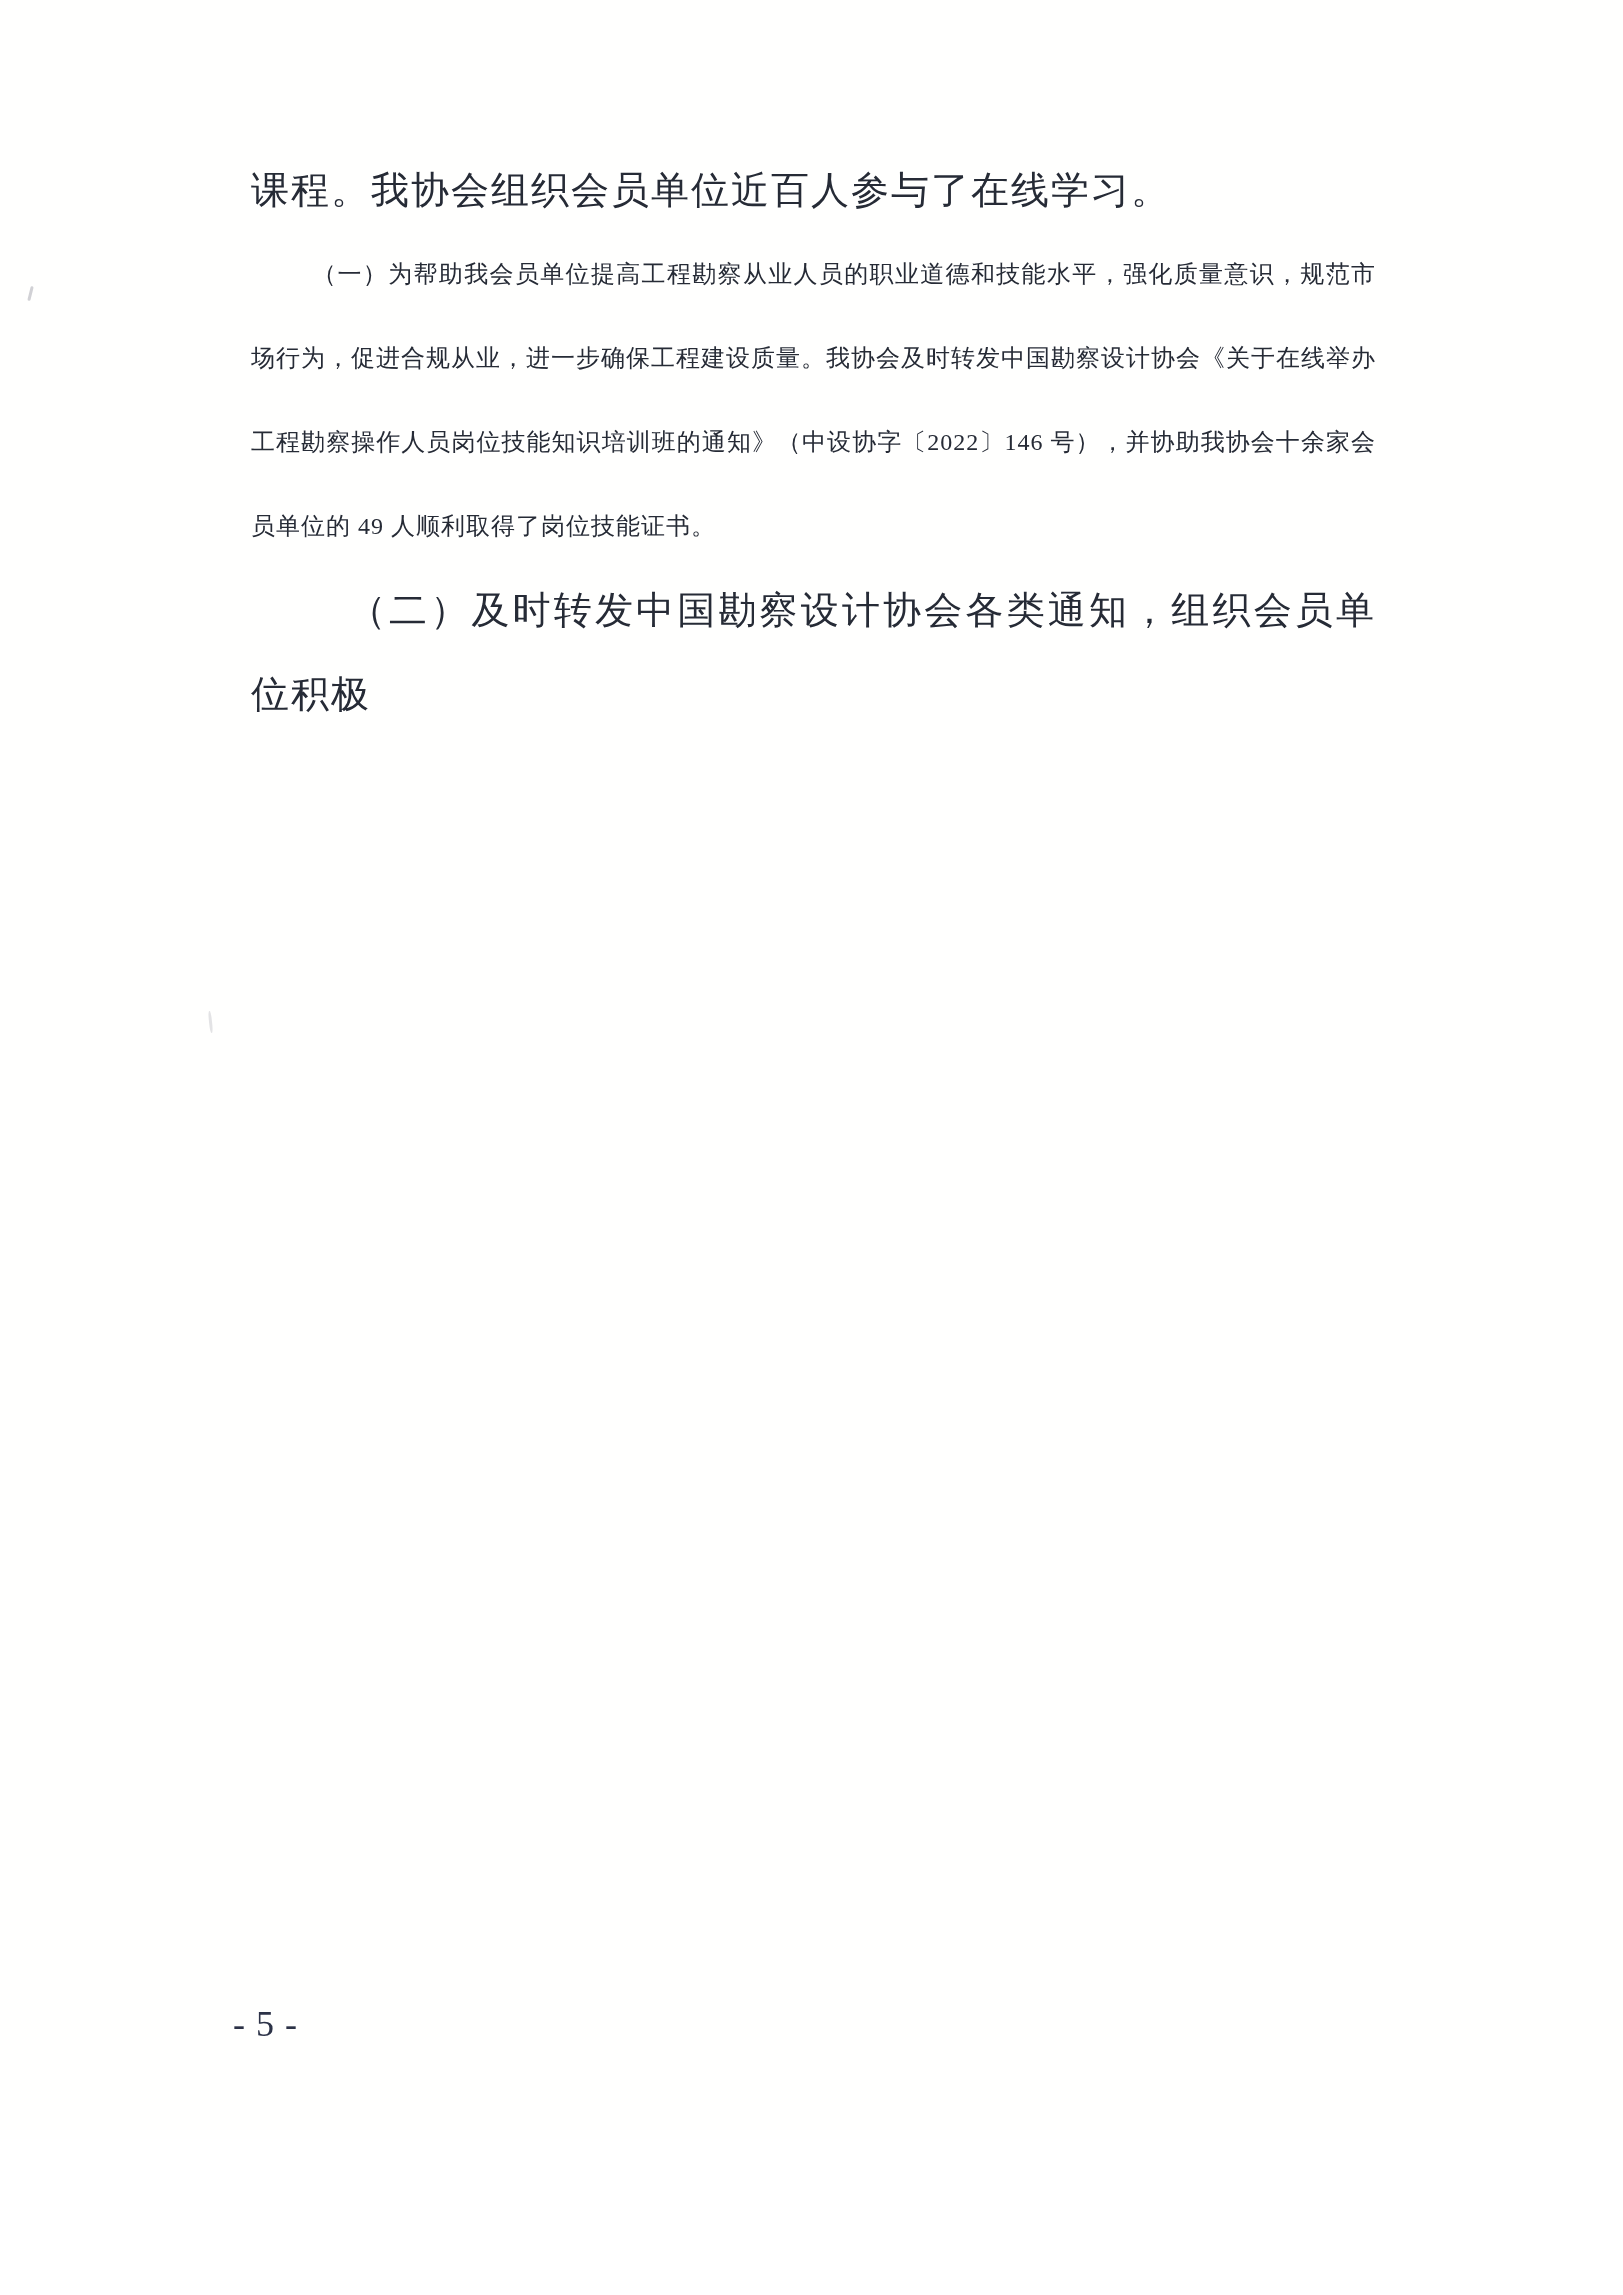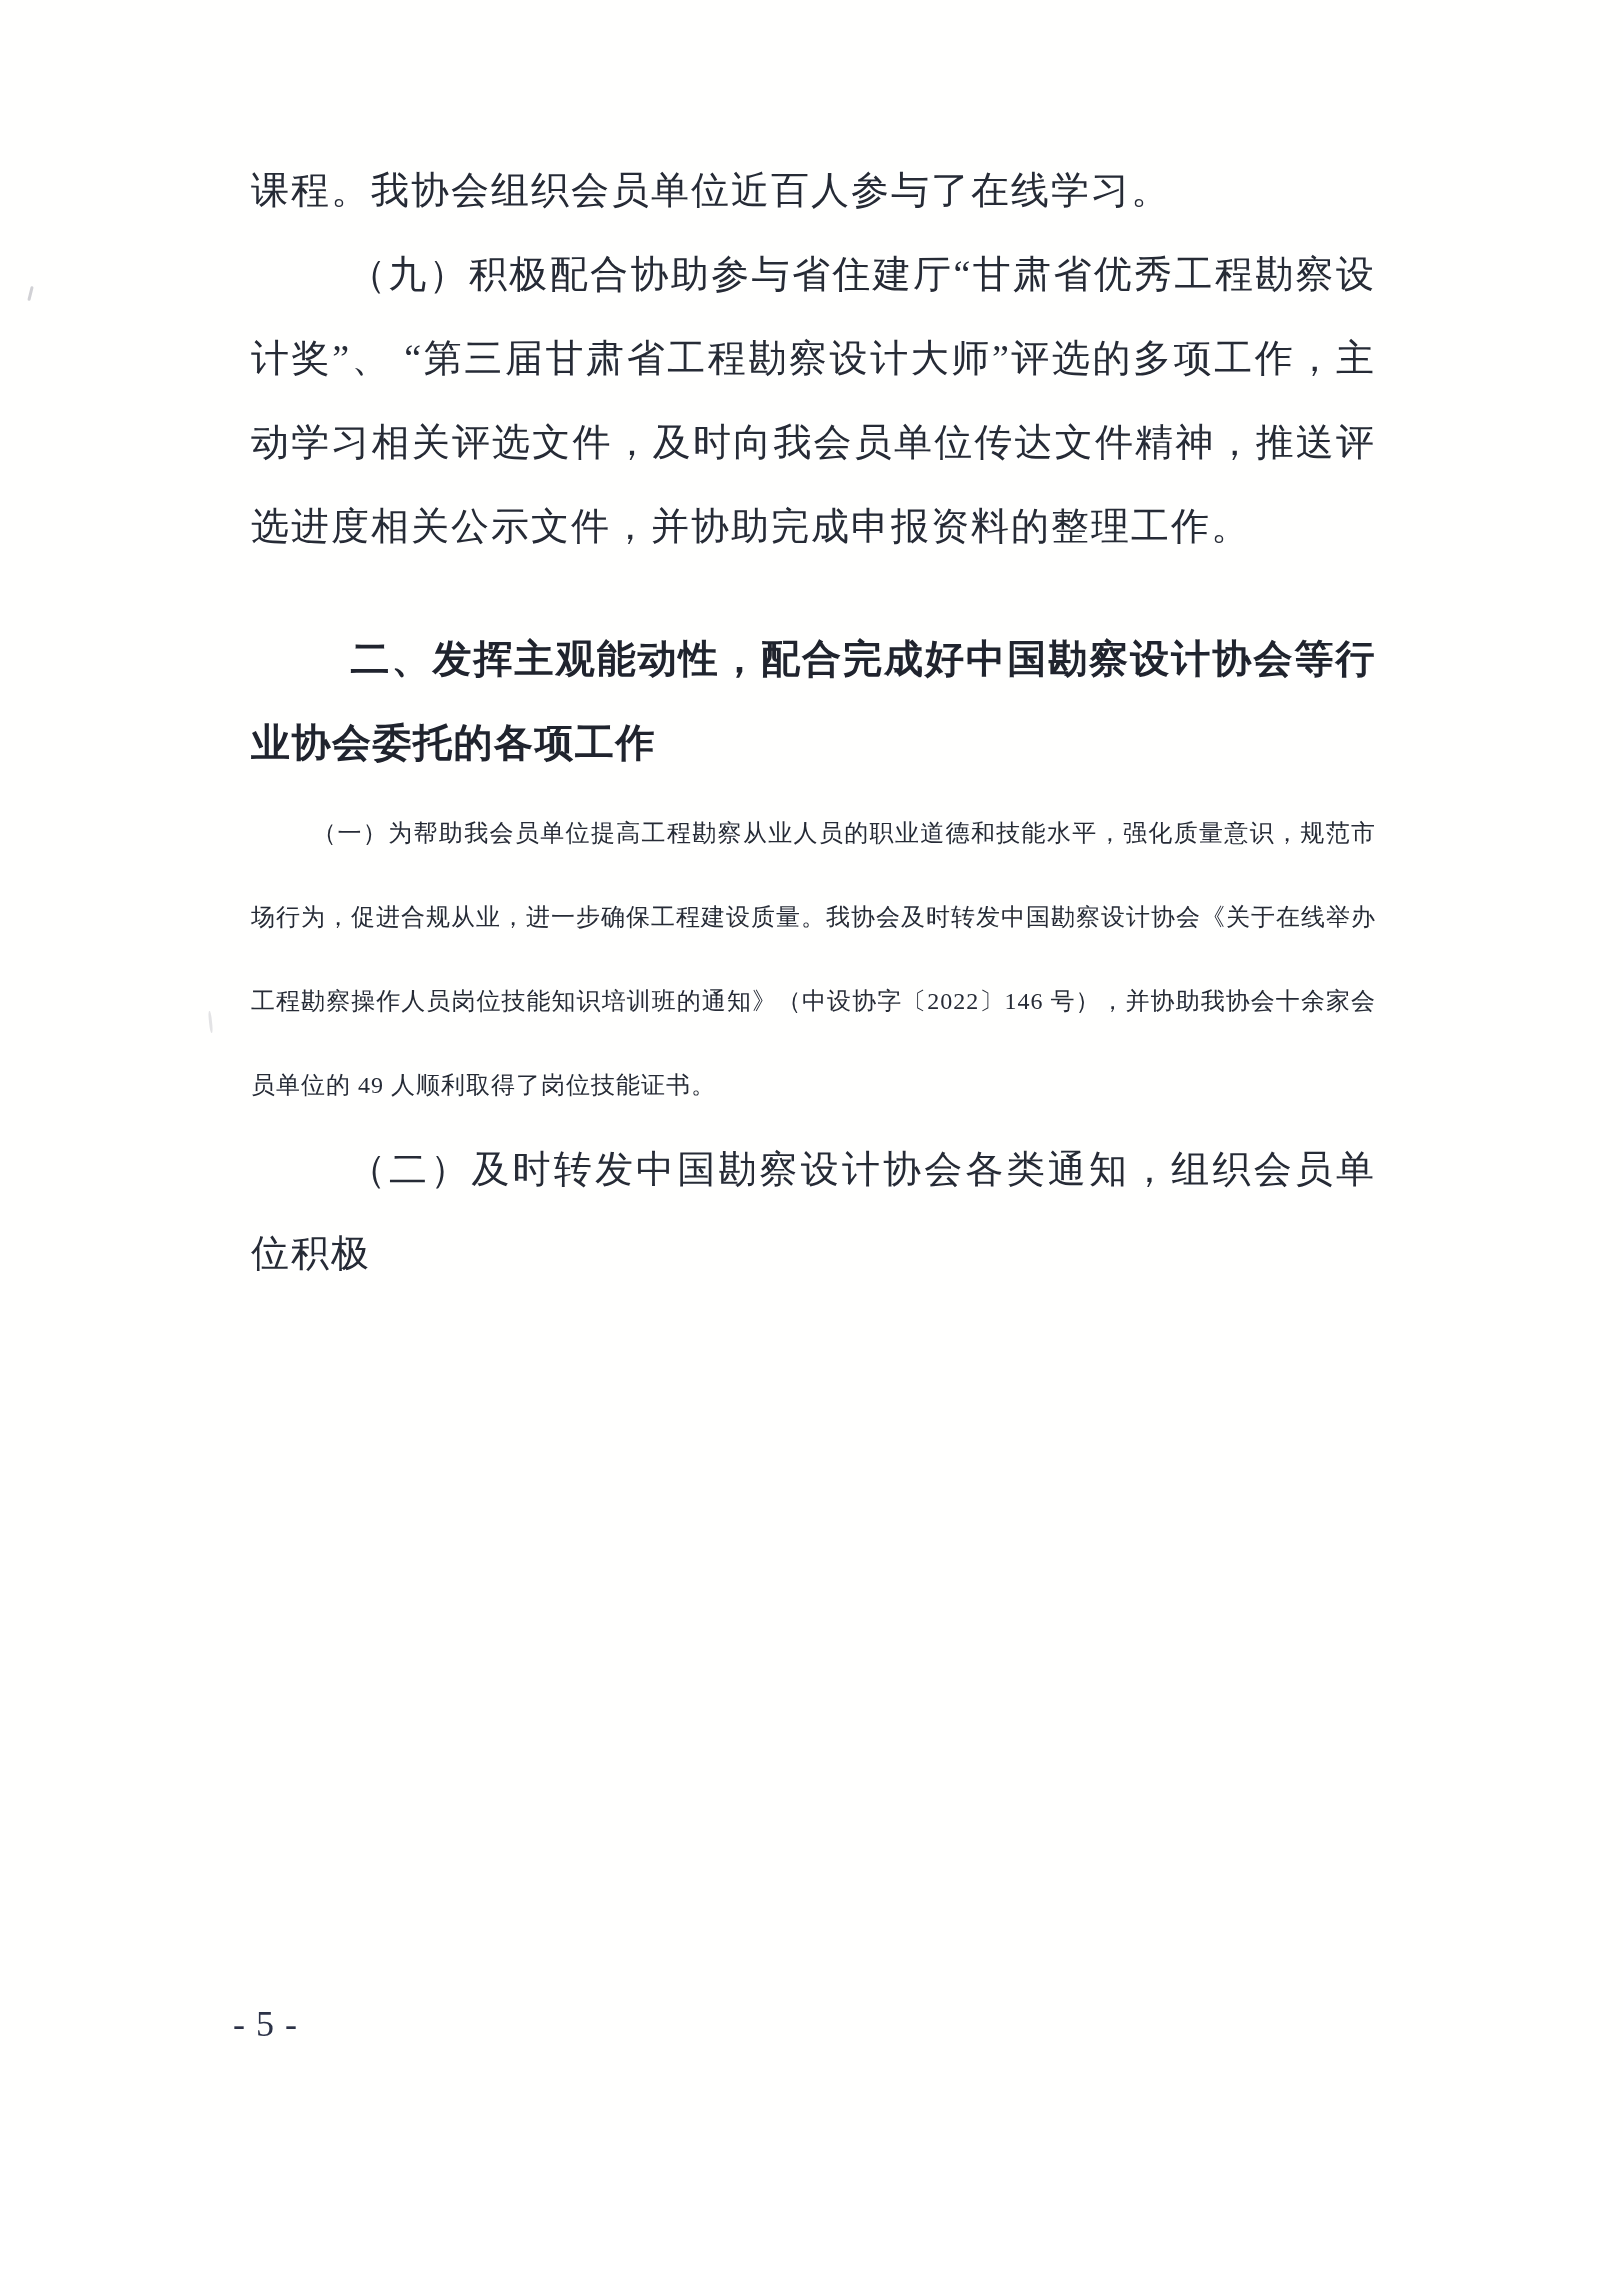--- a/index.html
+++ b/index.html
@@ -82,23 +82,21 @@
 
 <div class="page">
 
   <span class="scan-artifact artifact-1"></span>
   <span class="scan-artifact artifact-2"></span>
 
   <div class="text-block">
     <p>课程。我协会组织会员单位近百人参与了在线学习。</p>
 
 
-    <p class="indent">（九）积极配合协助参与省住建厅“甘肃省优秀工程勘察设计奖”、 “第三届甘肃省工程勘察设计大师”评选的多项工作，主动学习相关评选文件，及时向我会员单位传达文件精神，推送评选进度相关公示文件，并协助完成申报资料的整理工作。</p>
 
-    <p class="indent heading">二、发挥主观能动性，配合完成好中国勘察设计协会等行业协会委托的各项工作</p>
 
     <p class="indent smaller">（一）为帮助我会员单位提高工程勘察从业人员的职业道德和技能水平，强化质量意识，规范市场行为，促进合规从业，进一步确保工程建设质量。我协会及时转发中国勘察设计协会《关于在线举办工程勘察操作人员岗位技能知识培训班的通知》（中设协字〔2022〕146 号），并协助我协会十余家会员单位的 49 人顺利取得了岗位技能证书。</p>
 
     <p class="indent">（二）及时转发中国勘察设计协会各类通知，组织会员单位积极</p>
   </div>
 
   <div class="page-number">- 5 -</div>
 
 </div>
 

